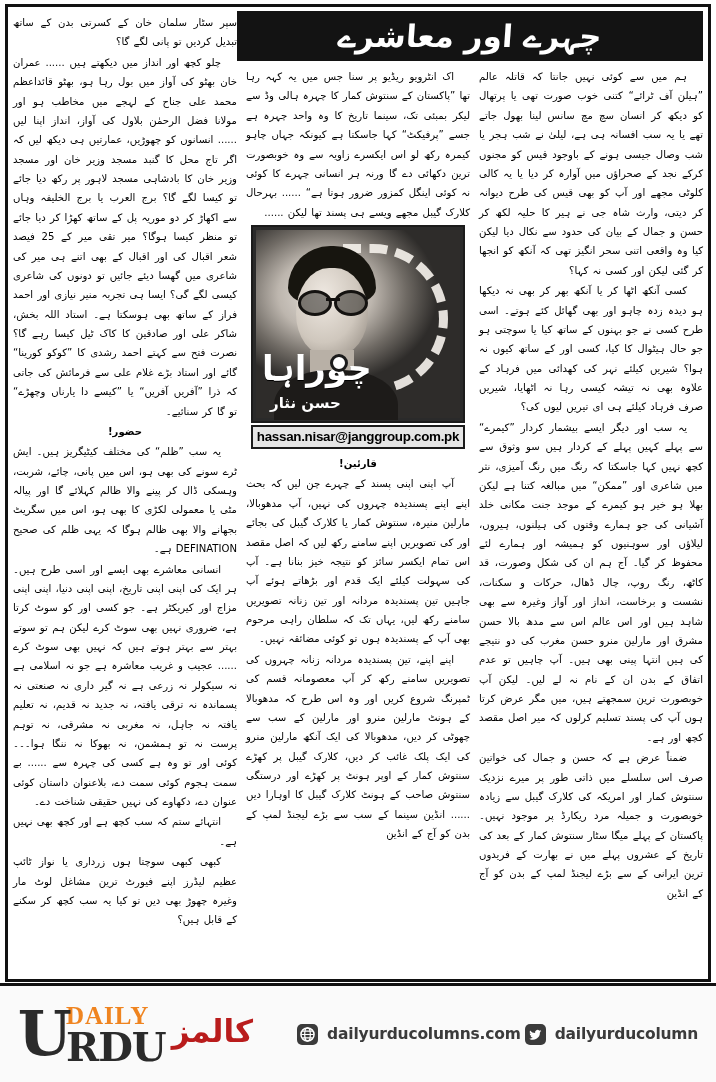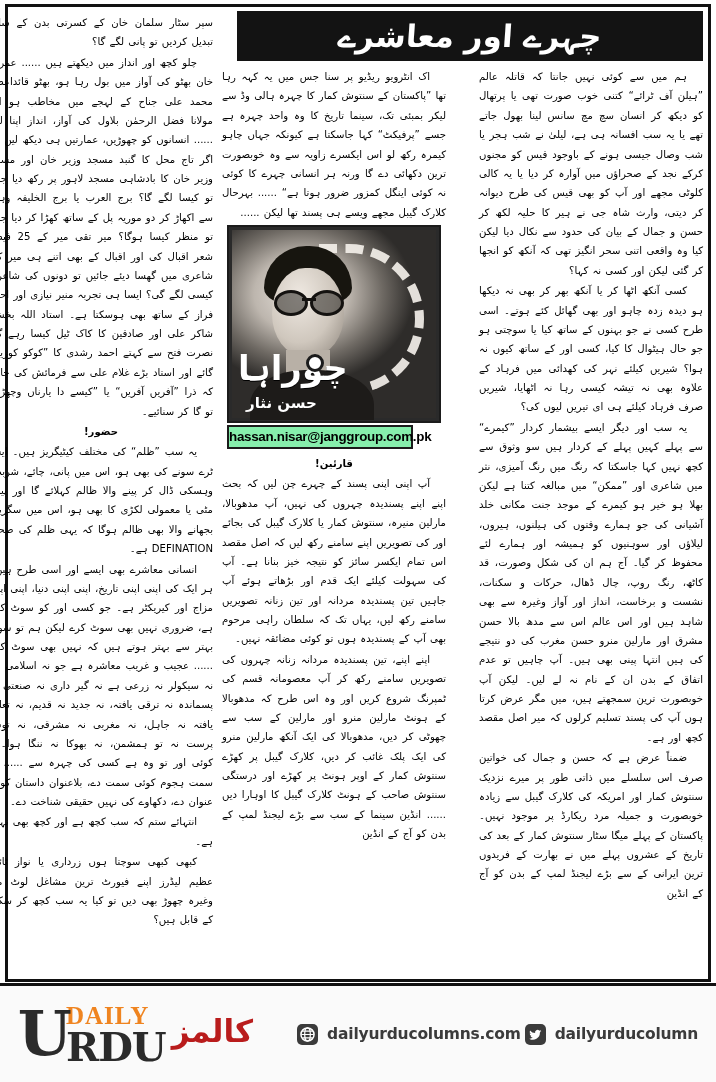--- a/index.html
+++ b/index.html
@@ -56,21 +56,21 @@
     display:flex;
     flex-direction:row;
     gap:9px;
     direction:rtl;
   }
   .col{
     width:224px;
     flex:0 0 224px;
     position:relative;
   }
-  .col-right{padding-top:56px;margin-left:24px;}
+  .col-right{padding-top:56px;}
   .col-mid{padding-top:56px;}
   .col-left{padding-top:2px;}
   .body-text{
     direction:rtl;
     text-align:justify;
     font-family:"DejaVu Sans","Liberation Sans",sans-serif;
     font-size:10.1px;
     line-height:1.92;
     color:#000;
     letter-spacing:0;
@@ -158,24 +158,24 @@
     width:12px;height:12px;border-radius:50%;
     background:#fff;border:3px solid #1b1b1b;
   }
   .author-name{
     position:absolute;left:14px;bottom:6px;
     color:#fff;font-size:15px;font-weight:700;
     direction:rtl;
     font-family:"DejaVu Sans","Liberation Sans",sans-serif;
   }
   .email-bar{
-    width:186px;box-sizing:border-box;
+    width:214px;box-sizing:border-box;
     margin-top:2px;
     border:2px solid #1b1b1b;
-    background:#86efac;
+    background:#e5e5e5;
     text-align:center;
     font-family:"Liberation Sans",sans-serif;
     font-weight:700;
     font-size:13.4px;
     letter-spacing:-.3px;
     padding:2px 0 3px 0;
     color:#000;
     direction:ltr;
   }
   

